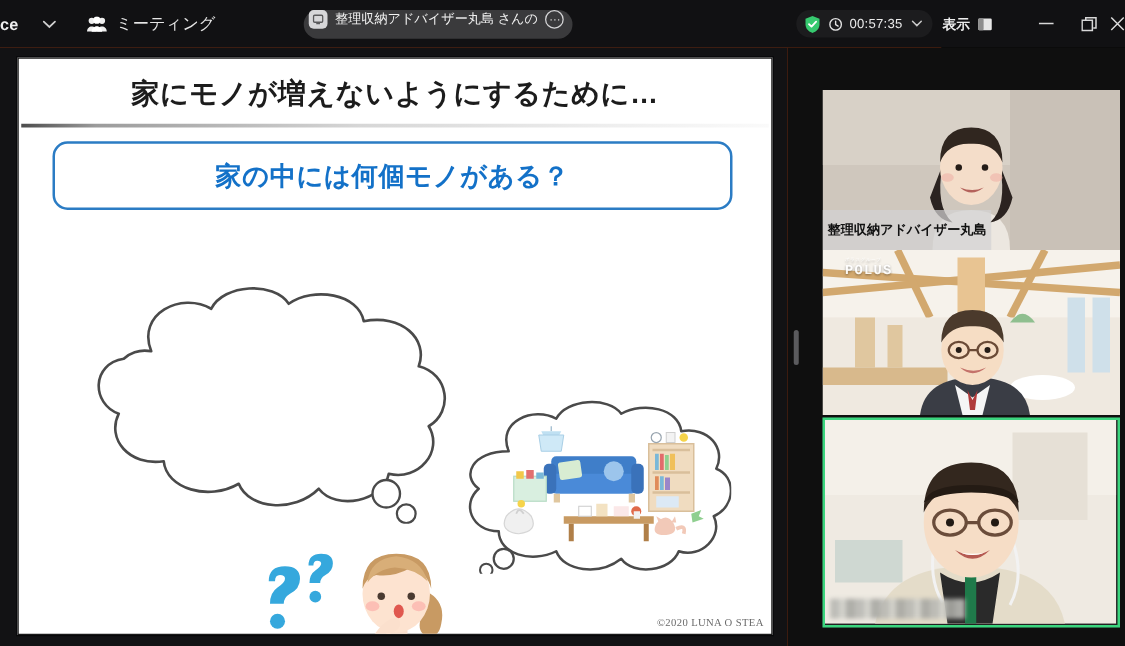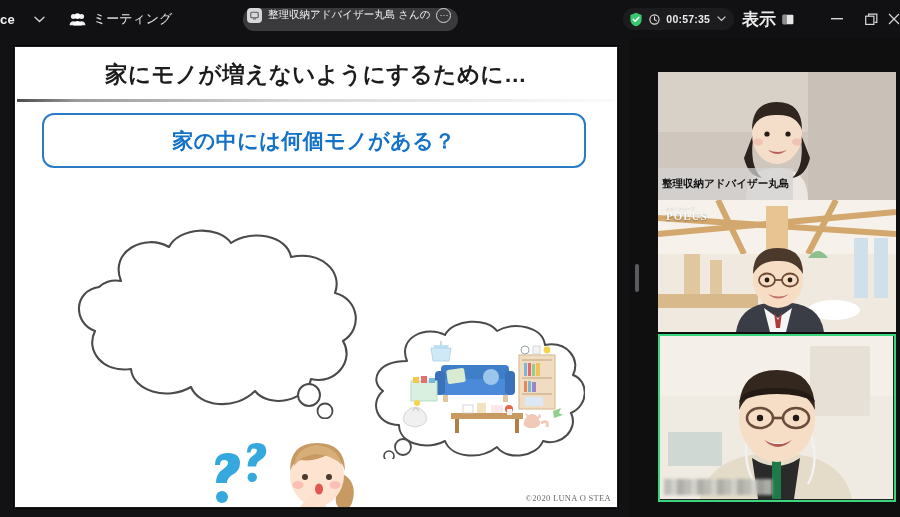--- a/index.html
+++ b/index.html
@@ -51,24 +51,24 @@
   .tb-right {
     position: absolute; right: 0; top: 0; height: 38px;
     display: flex; align-items: center; gap: 0;
   }
   .tb-secure {
     display: flex; align-items: center; gap: 6px;
     background: #1c1c1e; border-radius: 13px; height: 22px;
     padding: 0 8px 0 6px; margin-right: 8px;
   }
   .shield { width: 14px; height: 15px; }
-  .timer-txt { font-size: 10.5px; color: #eaeaea; font-weight: 700; letter-spacing: .2px; }
+  .timer-txt { font-size: 10.5px; color: #eaeaea; font-weight: 400; letter-spacing: .2px; }
   .mini-chev { color: #c8c8c8; font-size: 9px; margin-left: 1px; }
   .tb-view { display: flex; align-items: center; gap: 6px; margin-right: 26px; }
-  .tb-view-label { font-size: 17px; color: #ececec; font-weight: 600; }
+  .tb-view-label { font-size: 11px; color: #ececec; font-weight: 600; }
   .winbtn {
     width: 34px; height: 38px; display: flex; align-items: center;
     justify-content: center; color: #d8d8d8;
   }
 
   
   .slide-area {
     position: absolute; left: 0; top: 38px; width: 630px; height: 479px;
     background: #121214;
   }
@@ -145,24 +145,24 @@
   .namebar {
     position: absolute; left: 0; bottom: 0; height: 17px;
     background: rgba(210,210,210,.72); display: flex; align-items: center;
     padding: 16px 4px;
   }
   .namebar-txt {
     font-size: 10.5px; color: #111; font-weight: 600; white-space: nowrap;
     font-family: "DejaVu Sans", "Liberation Sans", sans-serif;
   }
   .polus {
-    position: absolute; left: 8px; top: 6px;
+    position: absolute; left: 18px; top: 6px;
     font-size: 11px; font-weight: 700; color: #ffffff; letter-spacing: 1px;
     text-shadow: 0 1px 2px rgba(0,0,0,.45);
-    font-family: Liberation Serif, serif; opacity: .92;
+    font-family: Liberation Mono, monospace; opacity: .92;
   }
   .polus small { display:block; font-size:3.6px; letter-spacing:.5px; font-weight:400; }
   .blurbar {
     position: absolute; left: 4px; bottom: 5px; width: 108px; height: 16px;
     background: repeating-linear-gradient(90deg,#b9b9b4 0 7px,#cfcfc9 7px 13px,#a9a9a4 13px 20px);
     filter: blur(1.6px); opacity: .9;
   }
 </style>
 </head>
 <body>

